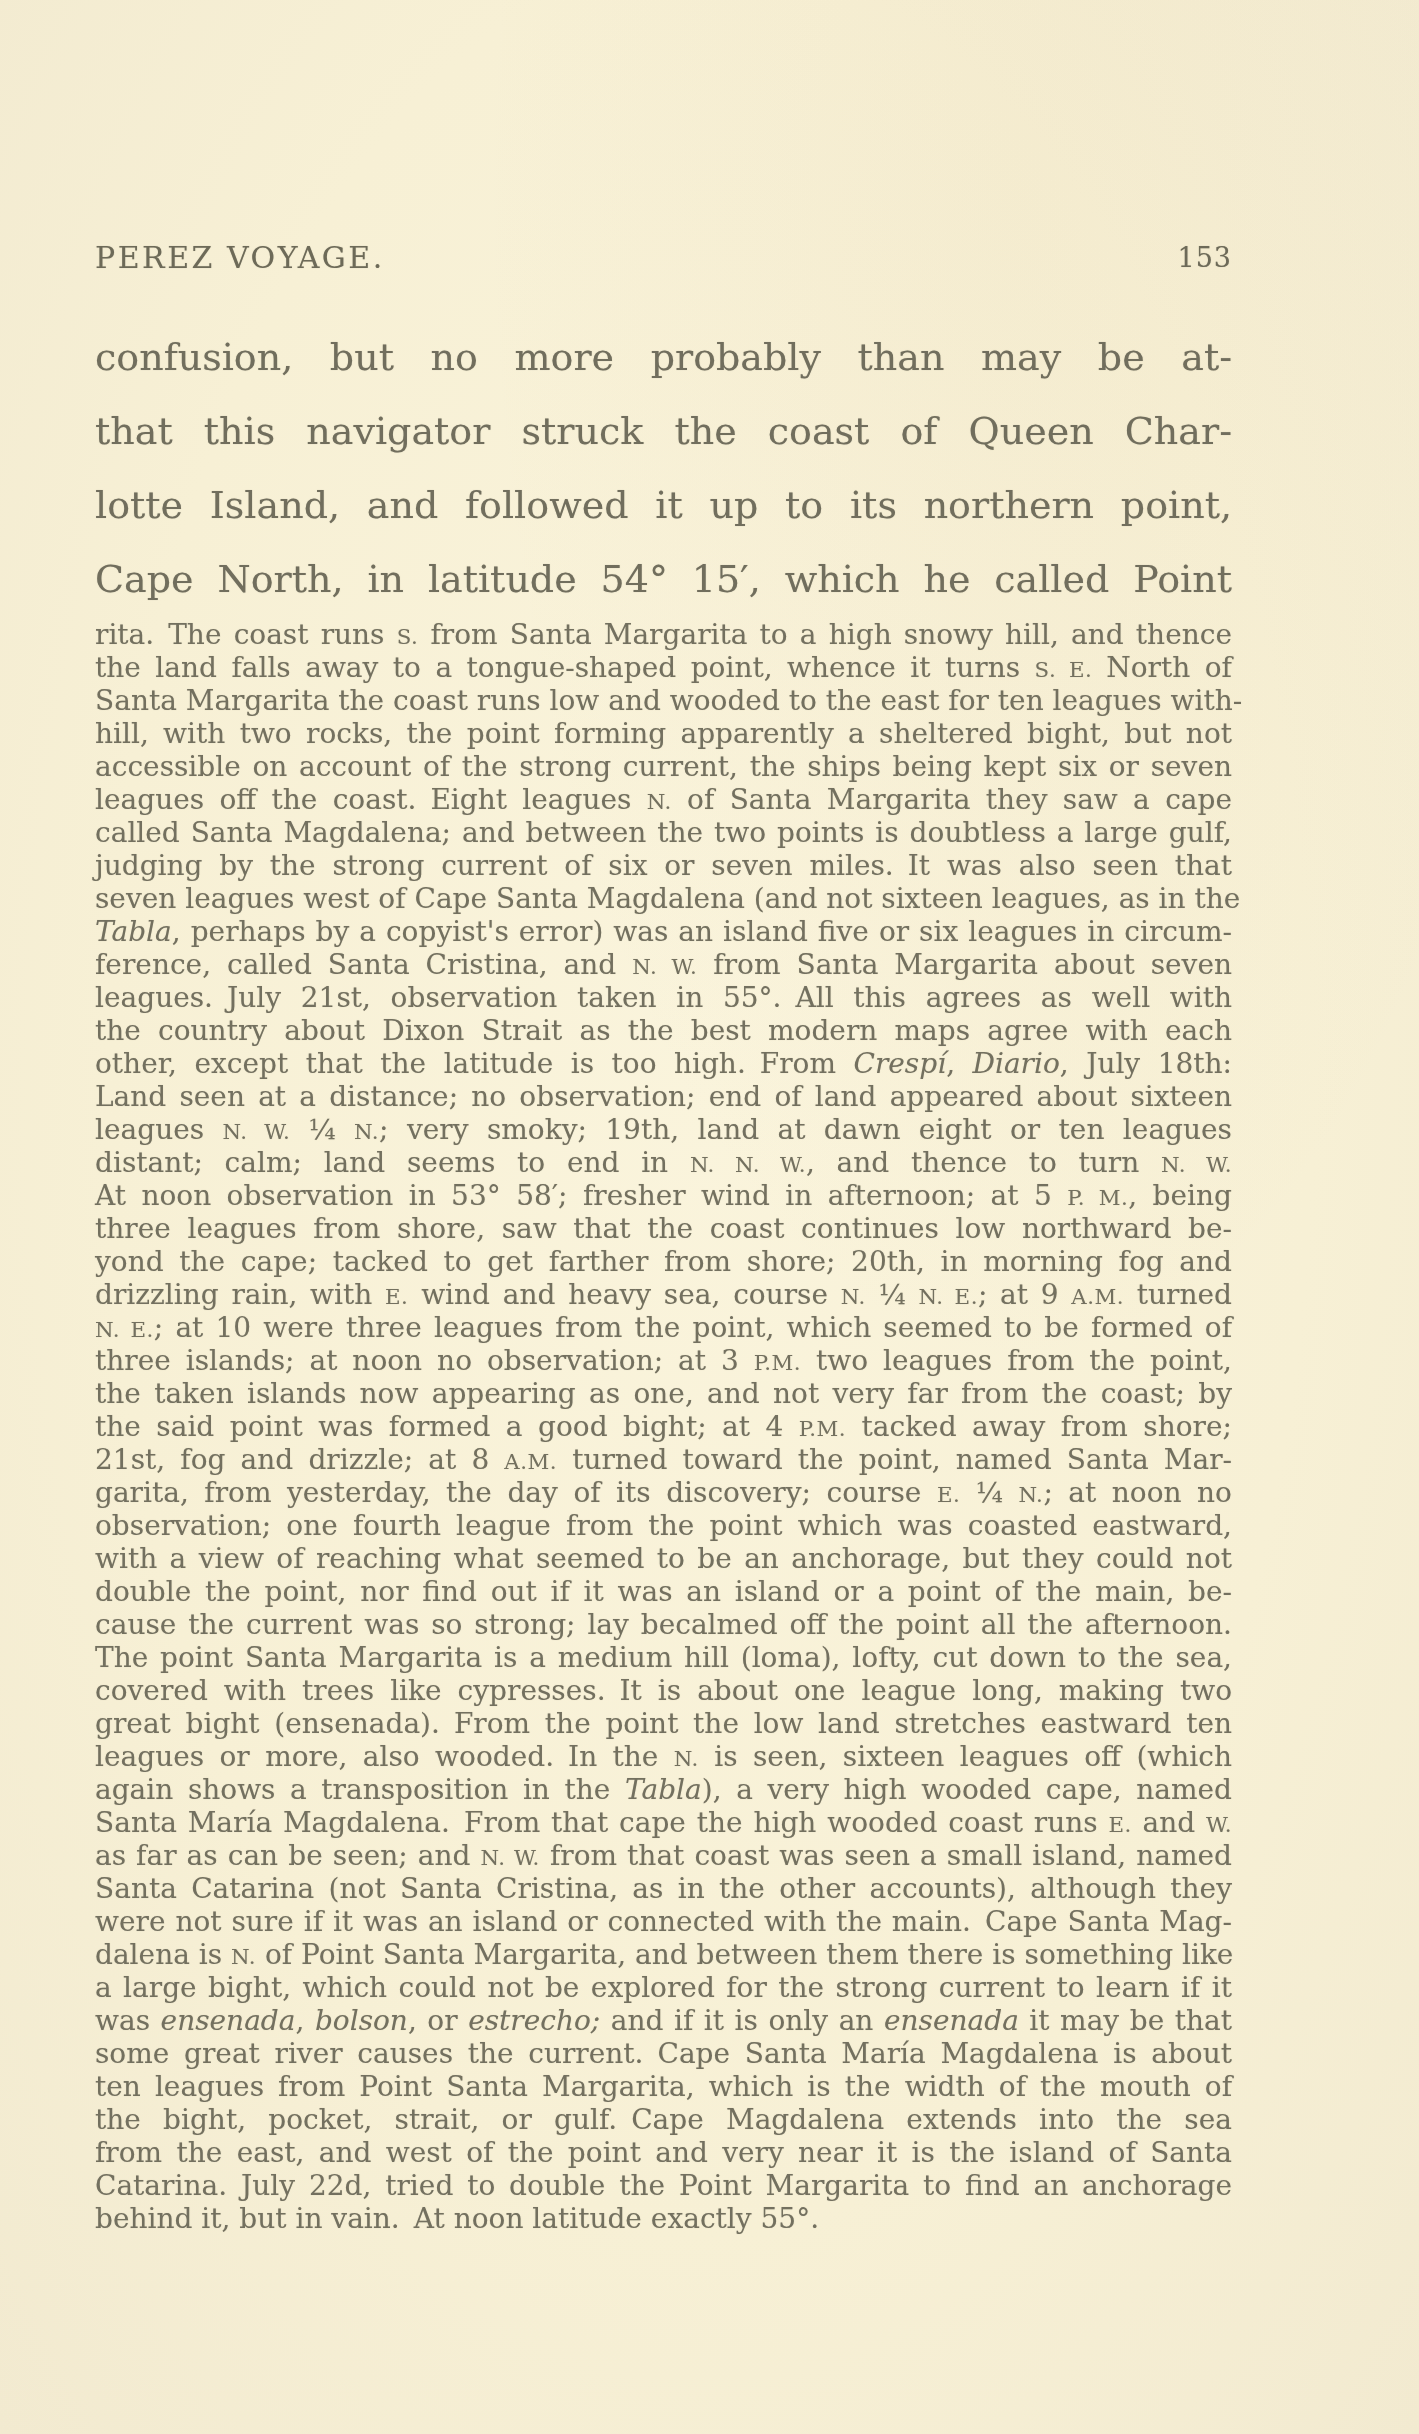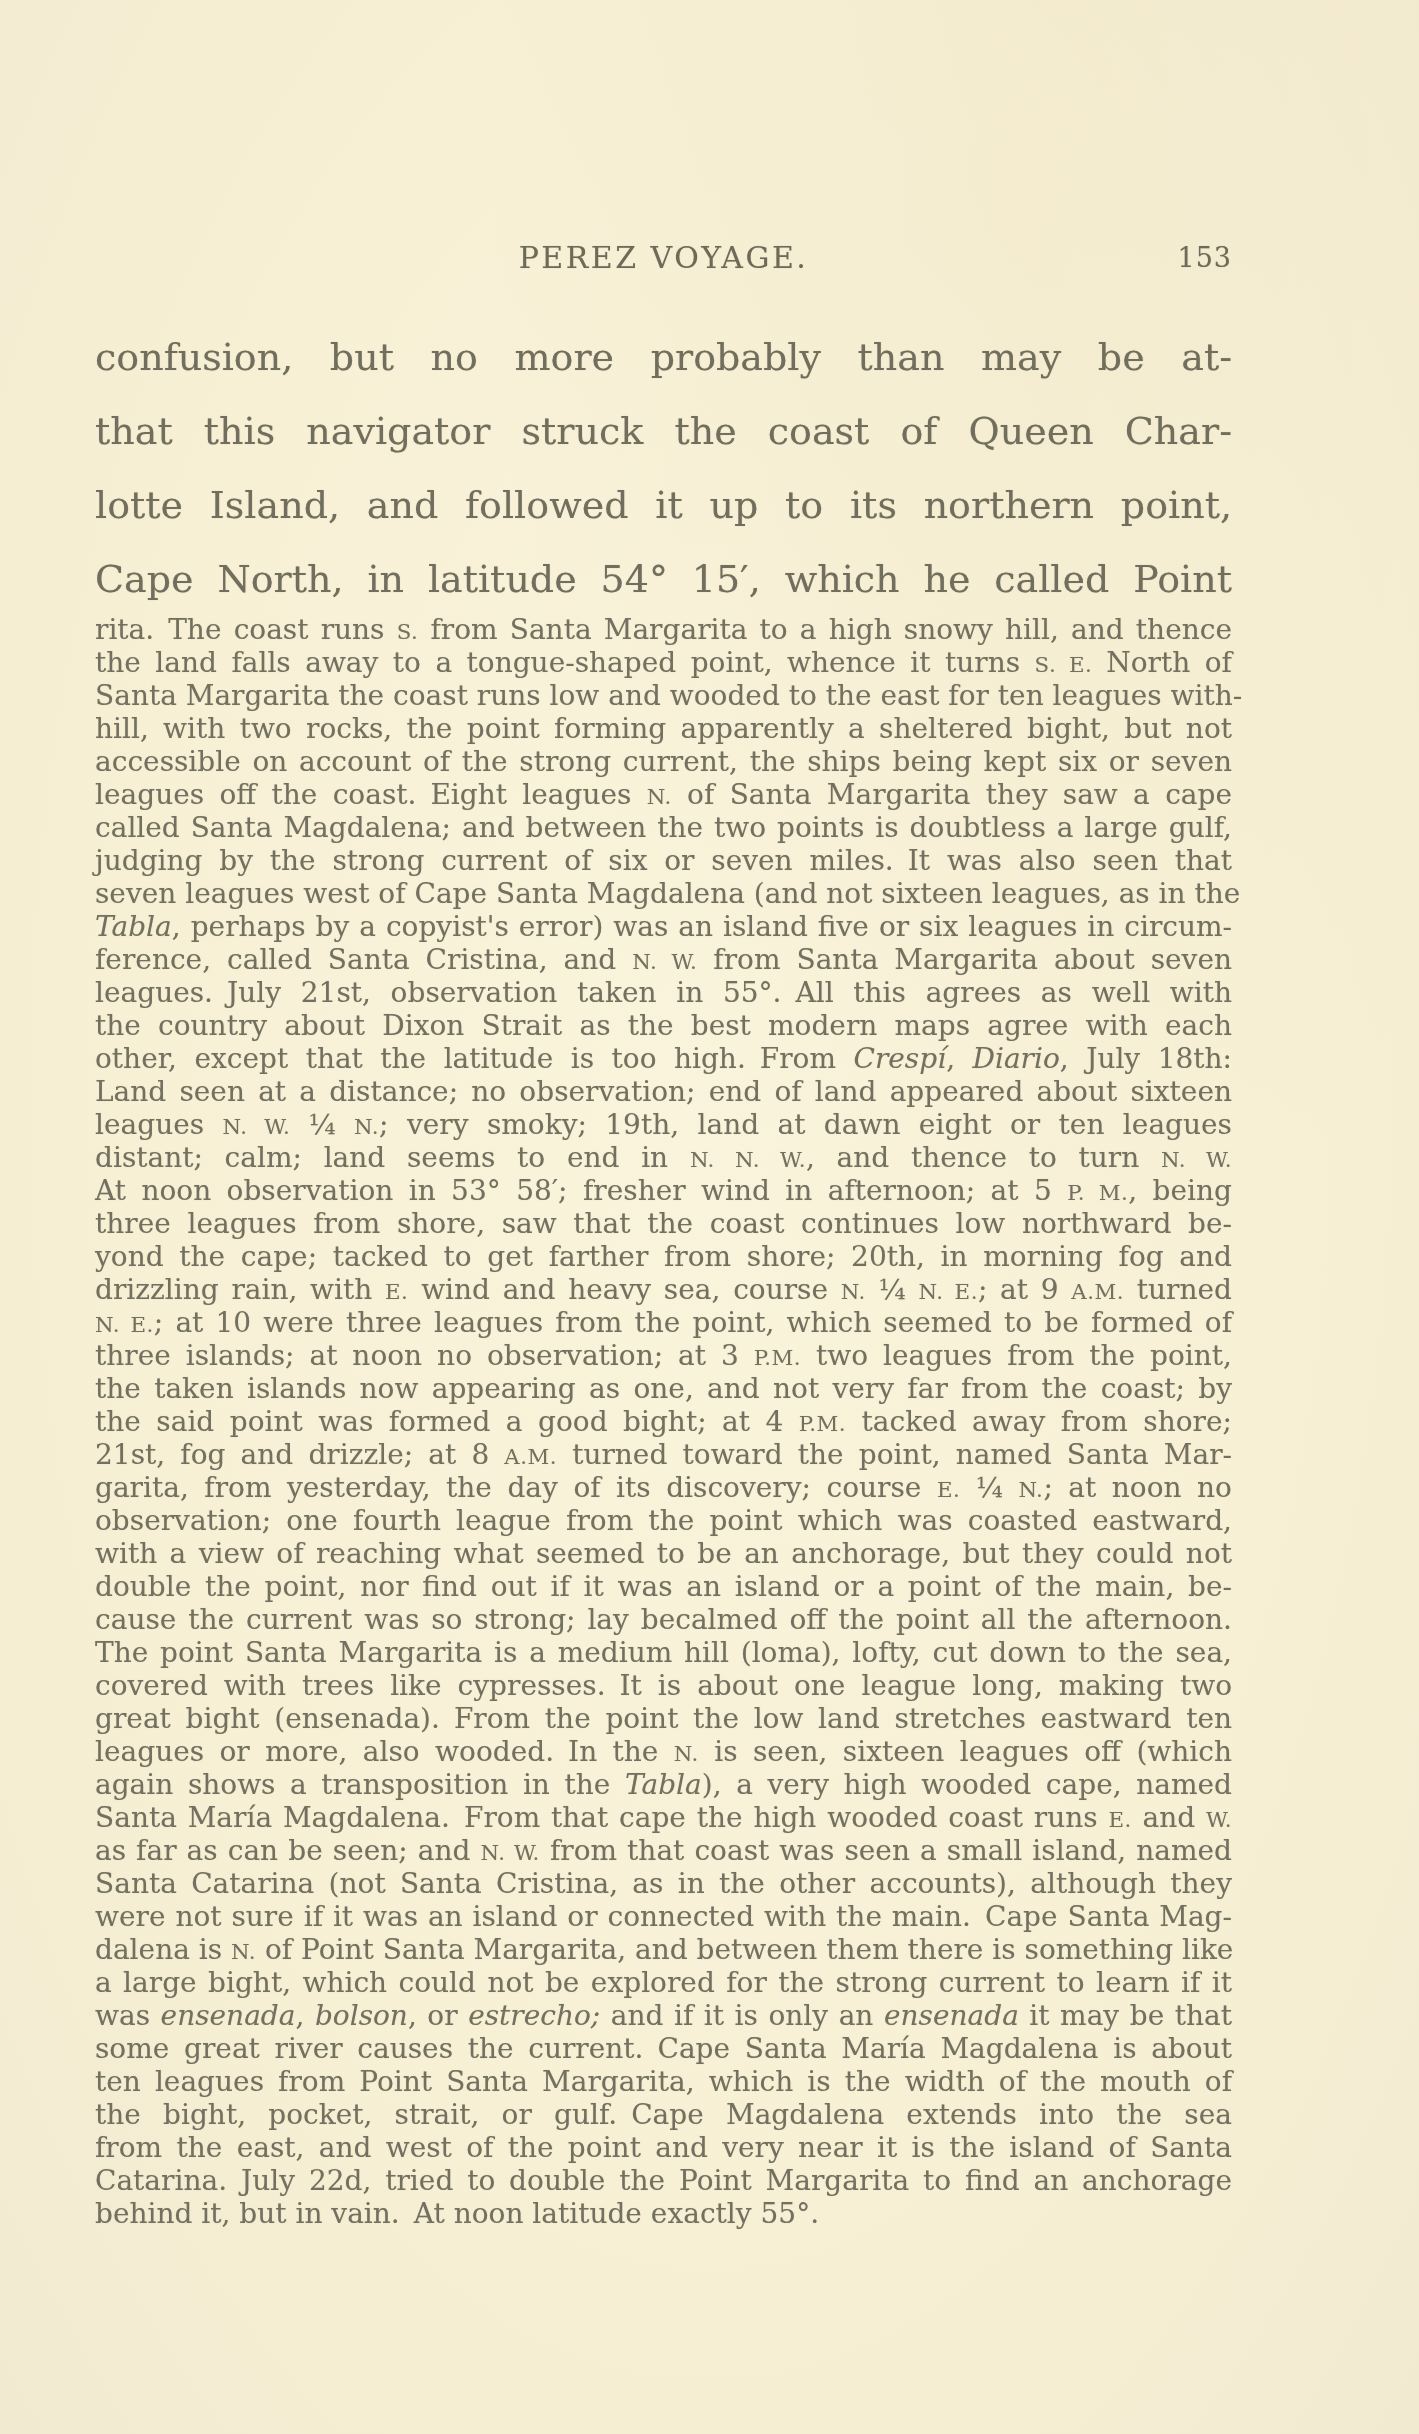--- a/index.html
+++ b/index.html
@@ -20,21 +20,21 @@
   .running-head {
     position: absolute;
     left: 95px;
     top: 240px;
     width: 1137px;
     height: 35px;
     color: #6d6a58;
   }
   .running-head .title {
     display: block;
-    text-align: center;
+    text-align: left;
     font-size: 30px;
     line-height: 35px;
     letter-spacing: 2.5px;
     text-shadow: 0 0 1px rgba(109,106,88,0.35);
   }
   .running-head .folio {
     position: absolute;
     right: 0;
     top: 0;
     font-size: 27px;
@@ -54,21 +54,21 @@
   .main-para .line { height: 50px; line-height: 50px; margin-top: 24px; }
   .footnote {
     position: absolute;
     left: 95px;
     top: 613px;
     width: 1137px;
     font-size: 28px;
     color: #73705f;
     text-shadow: 0 0 1px rgba(115,112,95,0.3);
   }
-  .footnote .line { height: 33px; line-height: 33px; }
+  .footnote .line { height: 33px; line-height: 43px; }
   .line {
     text-align: justify;
     text-align-last: justify;
     white-space: nowrap;
   }
   .line.last { text-align-last: left; }
   .sc { font-size: 0.76em; letter-spacing: 0.5px; }
   i { font-style: italic; }
 </style>
 </head>

